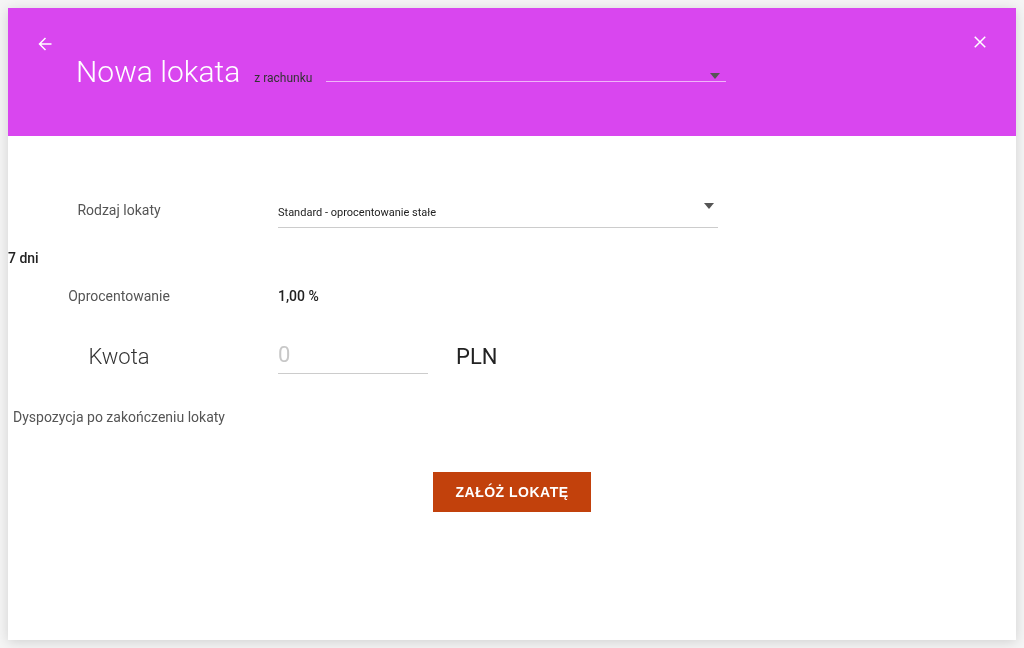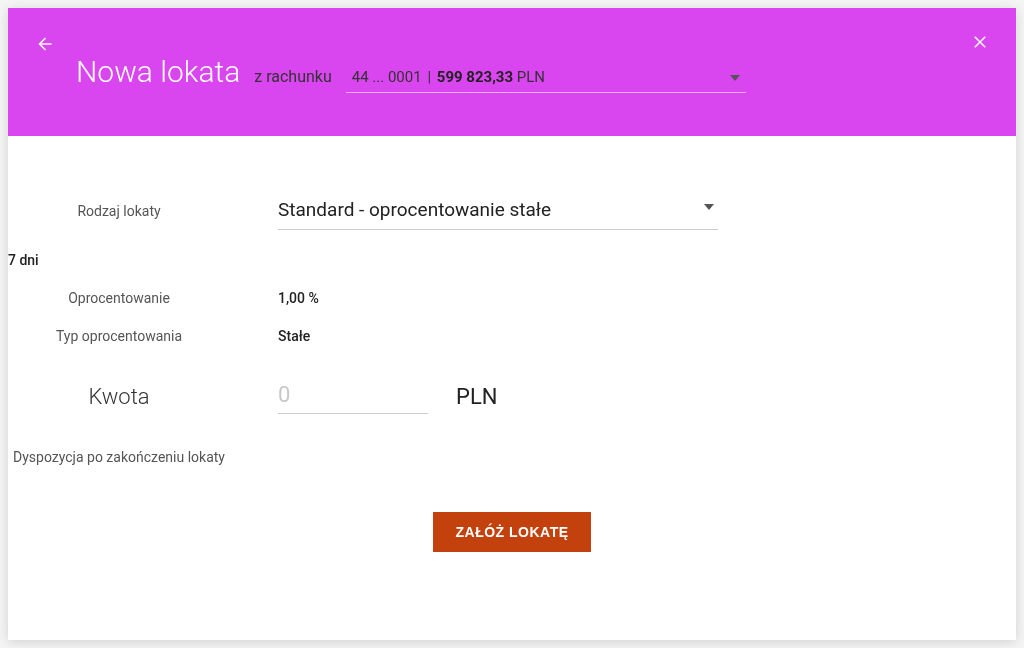--- a/index.html
+++ b/index.html
@@ -53,21 +53,21 @@
     margin-left: 40px;
     margin-top: 24px;
   }
   .title {
     color: #fff;
     font-size: 30px;
     font-weight: 300;
   }
   .subtitle {
     color: #333;
-    font-size: 16px;
+    font-size: 12px;
   }
   .acct-select {
     display: inline-flex;
     align-items: baseline;
     justify-content: space-between;
     border-bottom: 1px solid rgba(255,255,255,0.6);
     padding: 4px 6px 6px 6px;
     min-width: 400px;
     cursor: pointer;
     position: relative;
@@ -118,21 +118,21 @@
   }
   .select {
     display: flex;
     align-items: center;
     justify-content: space-between;
     width: 440px;
     border-bottom: 1px solid #ccc;
     padding: 6px 4px 8px 0;
     cursor: pointer;
   }
-  .select .sel-text { font-size: 19px; color: #222; }
+  .select .sel-text { font-size: 11px; color: #222; margin-top: 8px; }
   .amount-wrap {
     display: flex;
     align-items: center;
     gap: 28px;
   }
   .amount-input {
     border: none;
     border-bottom: 1px solid #ccc;
     font-size: 22px;
     width: 150px;
@@ -177,26 +177,20 @@
     <div class="close-x">
       <svg viewBox="0 0 24 24">
           <path d="M5 5 L19 19 M19 5 L5 19"></path>
         </svg>
     </div>
 
     <div class="title-row">
       <div class="title">Nowa lokata</div>
       <div class="subtitle">z rachunku</div>
       <div class="acct-select">
-        <span class="acct-text">
-          <span class="num">44 ... 0001</span>
-          <span class="sep">|</span>
-          <span class="bal">599 823,33</span>
-          <span class="cur">PLN</span>
-        </span>
         <span class="triangle-down"></span>
       </div>
     </div>
   </div>
 
   <div class="body">
 
     <div class="form-row">
       <div class="label">Rodzaj lokaty</div>
       <div class="select">
@@ -207,24 +201,20 @@
 
     <div class="form-row">
       <div class="value">7 dni</div>
     </div>
 
     <div class="form-row">
       <div class="label">Oprocentowanie</div>
       <div class="value">1,00 %</div>
     </div>
 
-    <div class="form-row">
-      <div class="label">Typ oprocentowania</div>
-      <div class="value">Stałe</div>
-    </div>
 
     <div class="form-row" style="margin-top:34px;margin-bottom:30px;">
       <div class="label big">Kwota</div>
       <div class="amount-wrap">
         <input class="amount-input" type="text" placeholder="0" style="">
         <span class="amount-currency">PLN</span>
       </div>
     </div>
 
     <div class="form-row multiline">

